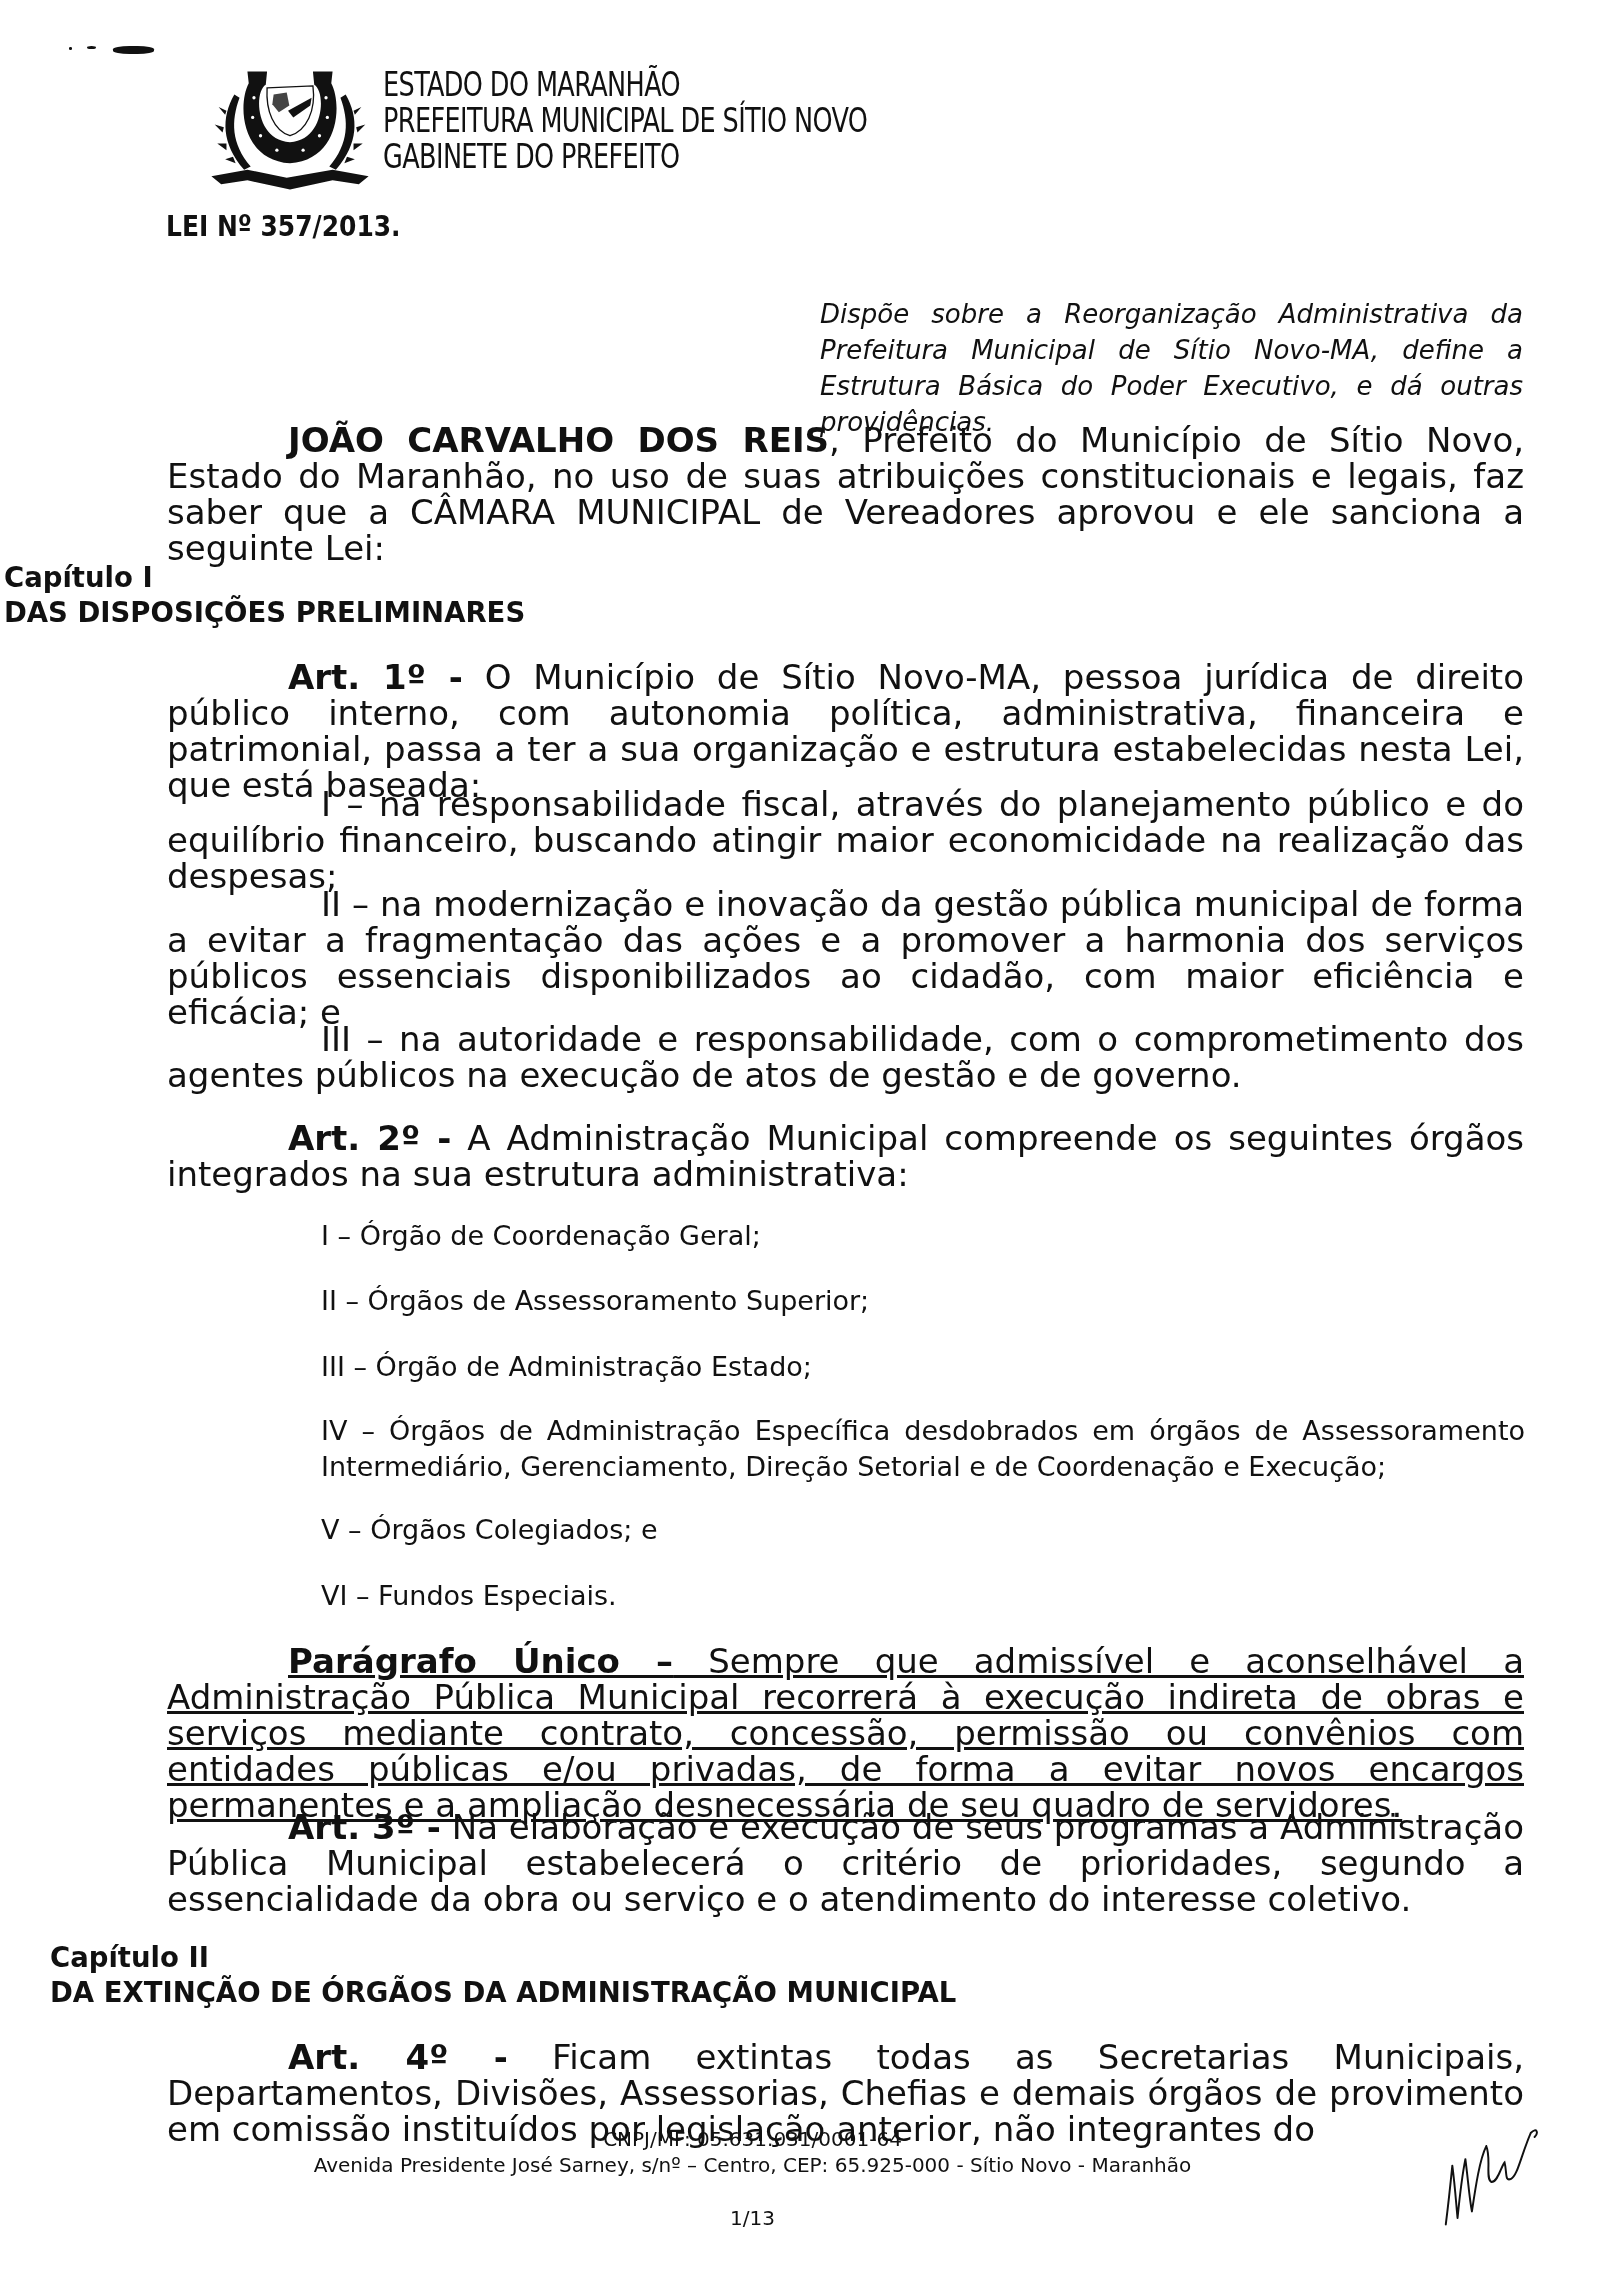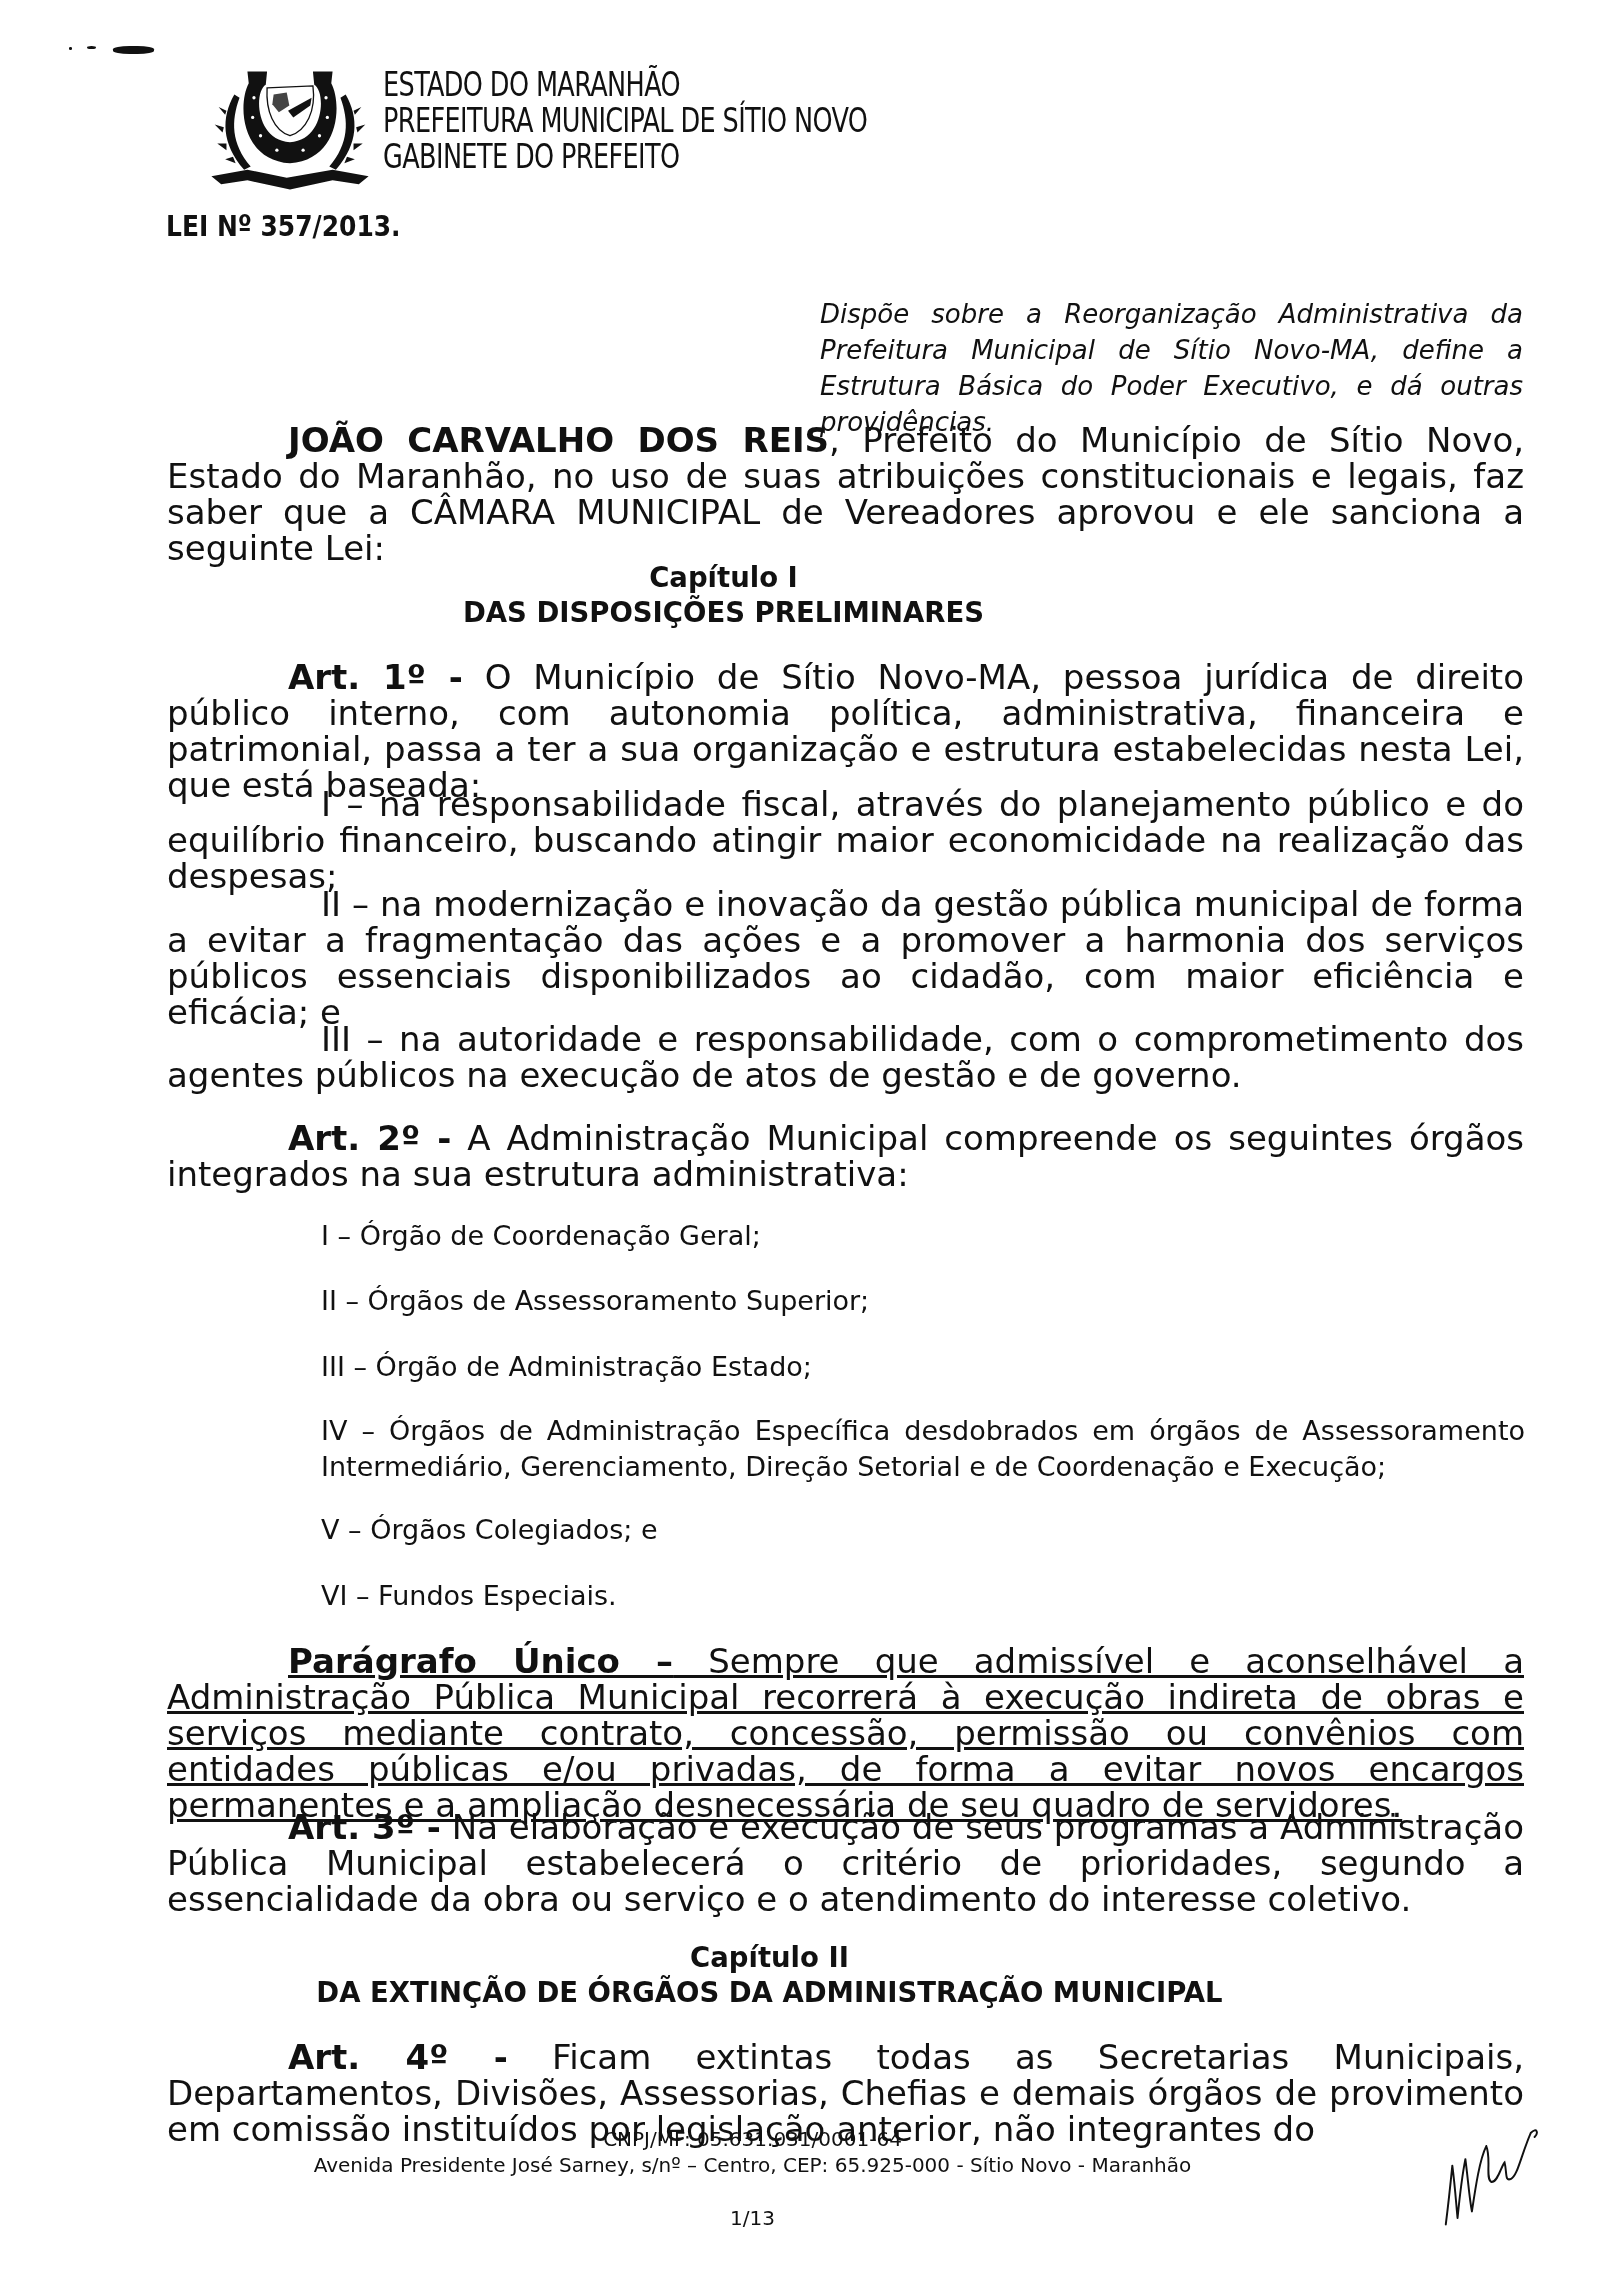--- a/index.html
+++ b/index.html
@@ -21,21 +21,21 @@
   .summary { position: absolute; left: 820px; top: 296px; width: 703px; font-style: italic;
              font-size: 26px; line-height: 36px; text-align: justify; text-align-last: left; }
 
   .body-text { position: absolute; left: 167px; width: 1357px; font-size: 34px; line-height: 36px;
                text-align: justify; }
   .indent-first { text-indent: 121px; }
   .indent-item { text-indent: 154px; }
   .list-item { position: absolute; left: 321px; width: 1204px; font-size: 27px; line-height: 36px; text-align: justify; }
   .b { font-weight: bold; }
 
-  .chapter { position: absolute; left: 17px; width: 1413px; text-align: center; font-weight: bold;
+  .chapter { position: absolute; left: 4px; width: 1413px; text-align: left; font-weight: bold;
              font-size: 27.5px; line-height: 35px; }
 
   .footer-line { position: absolute; left: 0; width: 1623px; text-align: center; font-size: 20px; line-height: 26px; }
   .sig { position: absolute; left: 1439px; top: 2120px; width: 105px; height: 111px; }
 </style>
 </head>
 <body>
 
 <div class="page">
 

